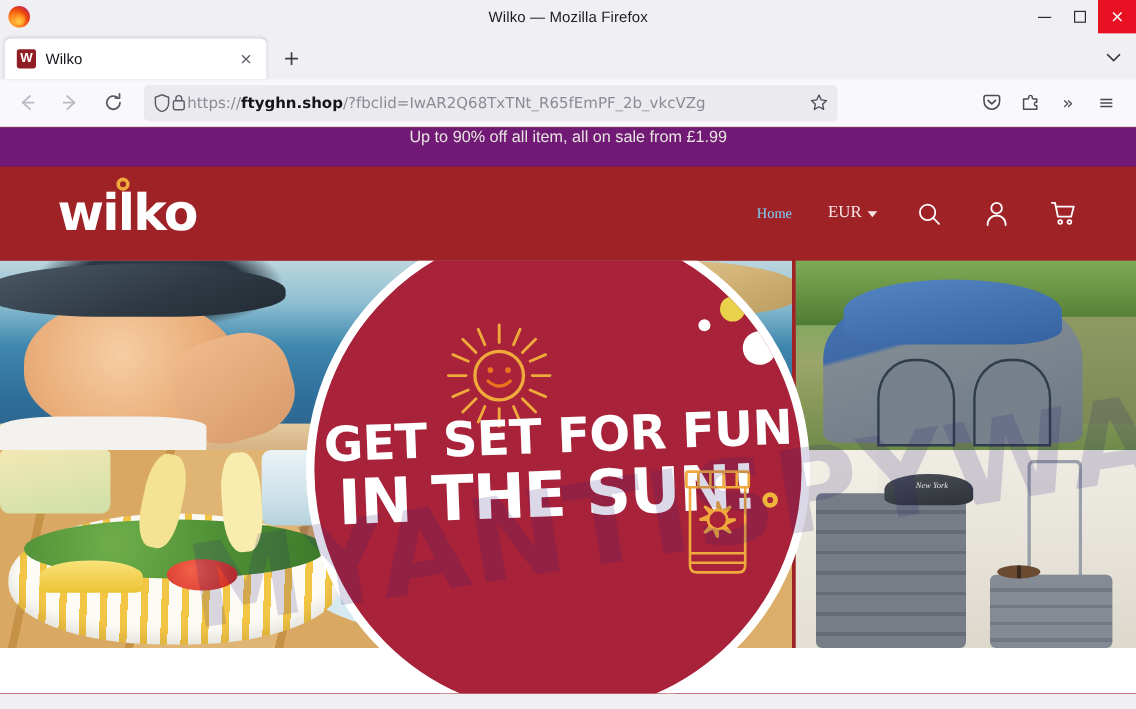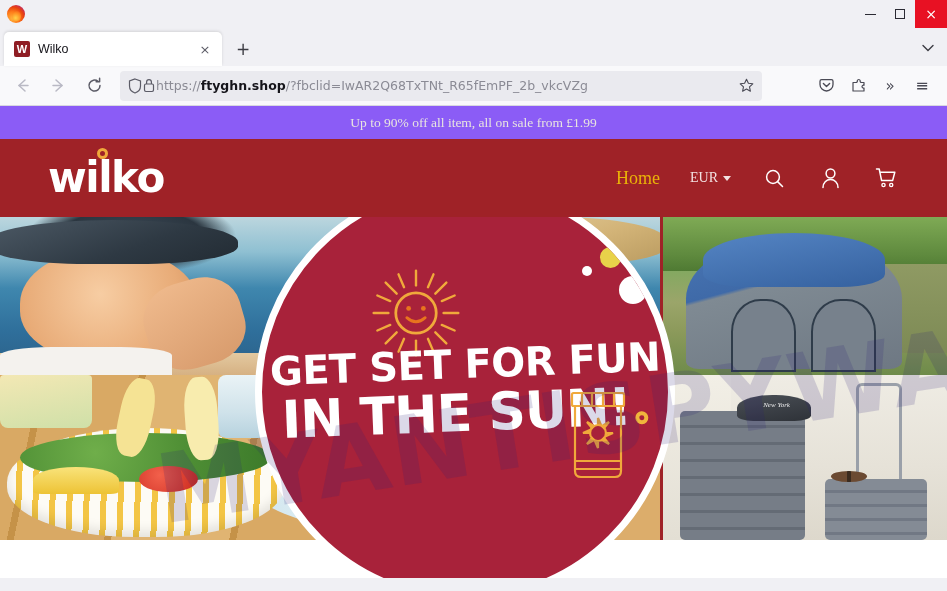--- a/index.html
+++ b/index.html
@@ -82,62 +82,62 @@
     height: 40px; background: #f9f9fb;
     display: flex; align-items: center; gap: 4px; padding: 0 6px;
     border-bottom: 1px solid #d8d8e0;
   }
   .nav-btn {
     width: 32px; height: 30px; display: flex; align-items: center; justify-content: center;
     color: #5b5b66;
   }
   .nav-btn.disabled { color: #b9b9c4; }
   .urlbar {
-    flex: 0 0 auto; width: 642px; height: 30px; margin-left: 6px;
+    flex: 0 0 auto; width: 578px; height: 30px; margin-left: 6px;
     background: #eaeaef; border-radius: 4px;
     display: flex; align-items: center; gap: 1px; padding: 0 8px; justify-content: space-between;
   }
   .urltext {
     flex: 1 1 auto; font-size: 12.5px; color: #8b8b95;
     white-space: nowrap; overflow: hidden;
     font-family: "DejaVu Sans", sans-serif;
   }
   .urltext .host { color: #15141a; font-weight: bold; }
   .urltext .scheme { color: #8b8b95; }
   .toolbar-right { margin-left: auto; display: flex; align-items: center; gap: 2px; padding-right: 4px; }
   .tb-icon {
     width: 30px; height: 30px; display: flex; align-items: center; justify-content: center;
     color: #4a4a55;
   }
 
   
   .page { position: relative; width: 947px; height: 472px; overflow: hidden; background: #9f2227; }
 
   .promo-bar {
-    height: 33px; background: #8b5cf6; color: #e8e4e0;
-    display: flex; align-items: center; justify-content: center;
-    font-family: Liberation Serif, serif; font-size: 13.5px;
+    height: 33px; background: #701a75; color: #e8e4e0;
+    display: flex; align-items: flex-start; justify-content: center;
+    font-family: Liberation Sans, sans-serif; font-size: 13.5px;
   }
 
   .site-header {
     height: 78px; background: #9f2227;
     display: flex; align-items: center; padding: 0 48px;
     position: relative; z-index: 6;
   }
   .logo {
     color: #fff; font-size: 42px; font-weight: bold; letter-spacing: -1.5px;
     font-family: "DejaVu Sans", sans-serif; position: relative; line-height: 1;
   }
   .logo .dot {
     position: absolute; width: 11px; height: 11px; border-radius: 50%;
     border: 3px solid #f0a93b; left: 49px; top: -9px; background: transparent;
   }
   .nav-right { margin-left: auto; display: flex; align-items: center; gap: 30px; }
   .nav-link {
-    color: #eab308; font-size: 18px; font-family: "Liberation Serif", serif;
+    color: #7dd3fc; font-size: 12px; font-family: "Liberation Serif", serif;
   }
   .nav-cur {
     color: #f3e2e2; font-size: 14px; font-family: "Liberation Serif", serif;
     display: flex; align-items: center; gap: 5px;
   }
   .caret { width: 0; height: 0; border-left: 4px solid transparent; border-right: 4px solid transparent; border-top: 5px solid #f3e2e2; }
   .hicon { color: #fff; display: flex; align-items: center; justify-content: center; width: 26px; height: 26px; }
 
   
   .hero { position: relative; height: 361px; overflow: hidden; background: #9f2227; }
@@ -354,20 +354,21 @@
   }
 </style>
 </head>
 <body>
 
 <div class="titlebar">
   <div class="ff-logo">
     <div class="outer"></div>
       <div class="inner"></div>
   </div>
+  <div class="win-title">Wilko — Mozilla Firefox</div>
   <div class="wbtns">
     <div class="wbtn">
         <span class="min-glyph"></span>
       </div>
     <div class="wbtn">
         <span class="max-glyph"></span>
       </div>
     <div class="wbtn close">
         <span class="close-glyph">×</span>
       </div>

